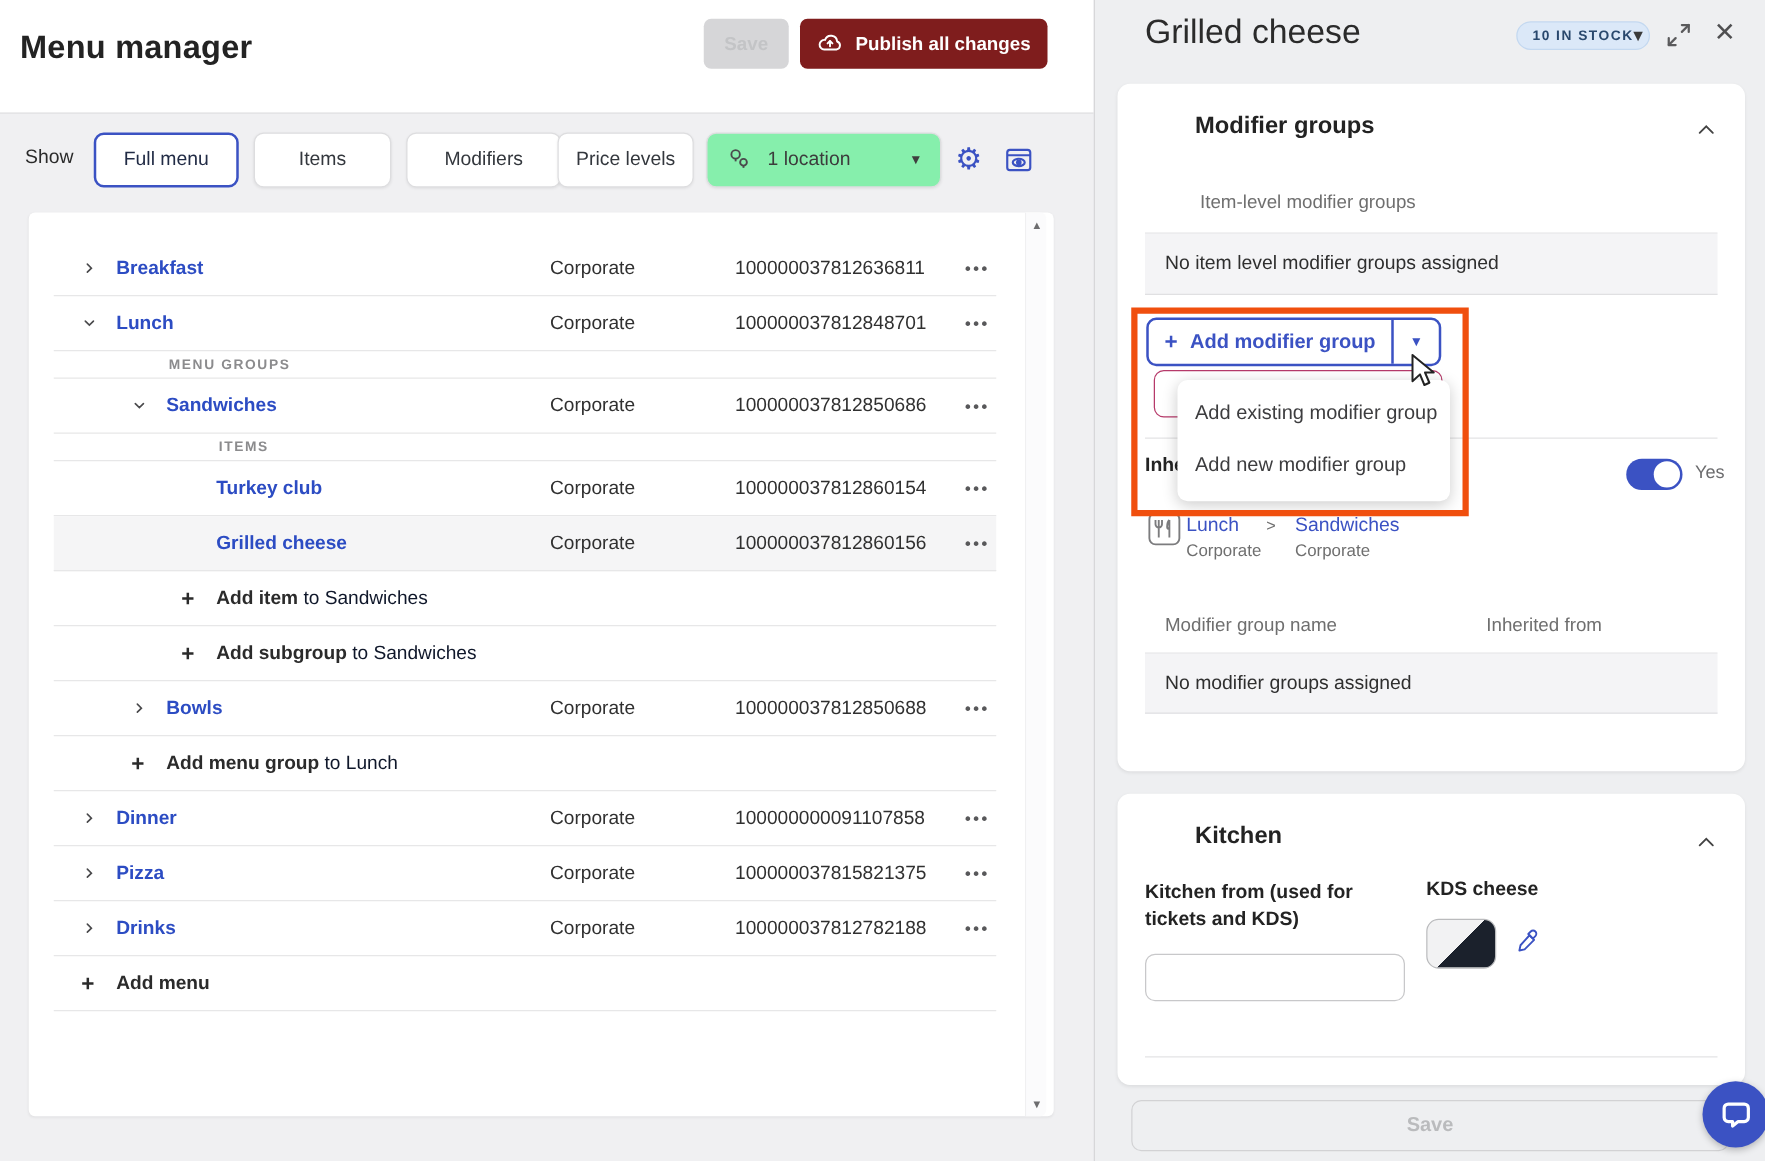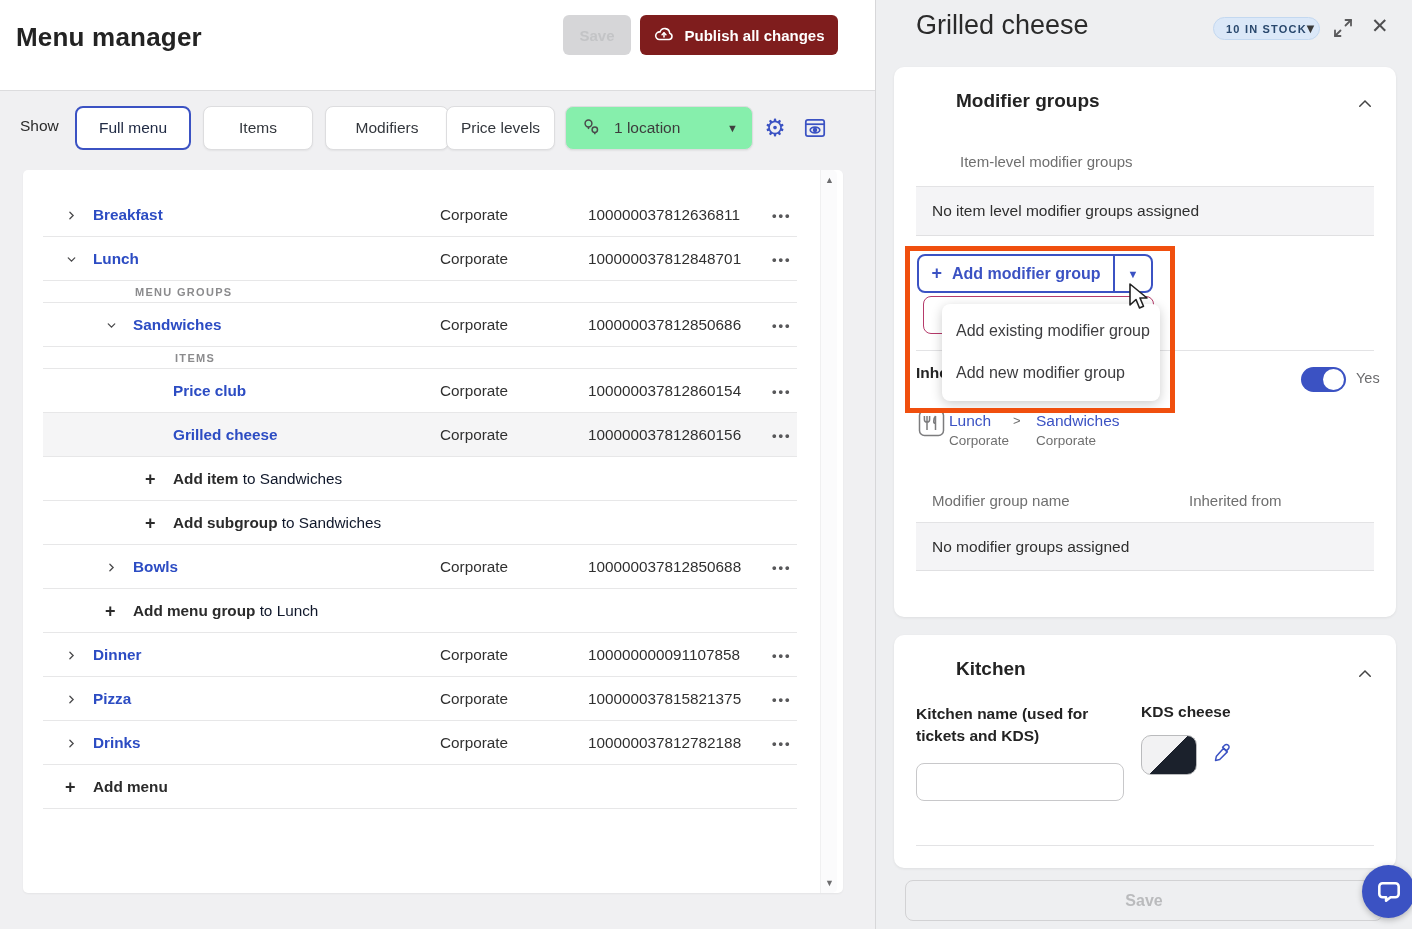--- a/index.html
+++ b/index.html
@@ -184,21 +184,21 @@
               </svg></span>
             <span class="cell name-link" style="left:90px">Sandwiches</span>
             <span class="cell" style="left:397px">Corporate</span>
             <span class="cell" style="left:545px">100000037812850686</span>
             <span class="dots">•••</span>
           </div>
           <div class="mrow h22">
             <span class="seclabel" style="left:132px">ITEMS</span>
           </div>
           <div class="mrow h44">
-            <span class="cell name-link" style="left:130px">Price club</span>
+            <span class="cell name-link" style="left:130px">Turkey club</span>
             <span class="cell" style="left:397px">Corporate</span>
             <span class="cell" style="left:545px">100000037812860154</span>
             <span class="dots">•••</span>
           </div>
           <div class="mrow h44 hl">
             <span class="cell name-link" style="left:130px">Grilled cheese</span>
             <span class="cell" style="left:397px">Corporate</span>
             <span class="cell" style="left:545px">100000037812860156</span>
             <span class="dots">•••</span>
           </div>
@@ -312,21 +312,21 @@
       <div class="gray-row" style="top:456px; height:48px;">No modifier groups assigned</div>
     </div>
 
     <div class="card card2">
       <div class="card-head">Kitchen</div>
       <div class="collapse" style="top:30px">
         <svg width="18" height="18" viewBox="0 0 24 24" fill="none" stroke="#444" stroke-width="2" stroke-linecap="round">
             <path d="M5 15l7-7 7 7"></path>
           </svg>
       </div>
-      <div class="kn-label">Kitchen name (used for tickets and KDS)</div>
+      <div class="kn-label">Kitchen from (used for tickets and KDS)</div>
       <input class="kn-input" value="" style="">
       <div class="kds-label">KDS cheese</div>
       <div class="kds-swatch"></div>
       <div class="kds-picker">
         <svg width="24" height="24" viewBox="0 0 24 24" fill="none" stroke="#3b52c3" stroke-width="1.5" stroke-linejoin="round">
             <path d="M19.3 3.2a2.6 2.6 0 0 1 0 3.7l-2 2-3.7-3.7 2-2a2.6 2.6 0 0 1 3.7 0z"></path>
             <path d="M14.6 6.2l3.7 3.7-7.6 7.6-4.2.9.9-4.2 7.2-8z"></path>
           </svg>
       </div>
       <div class="hr" style="top:210px"></div>

